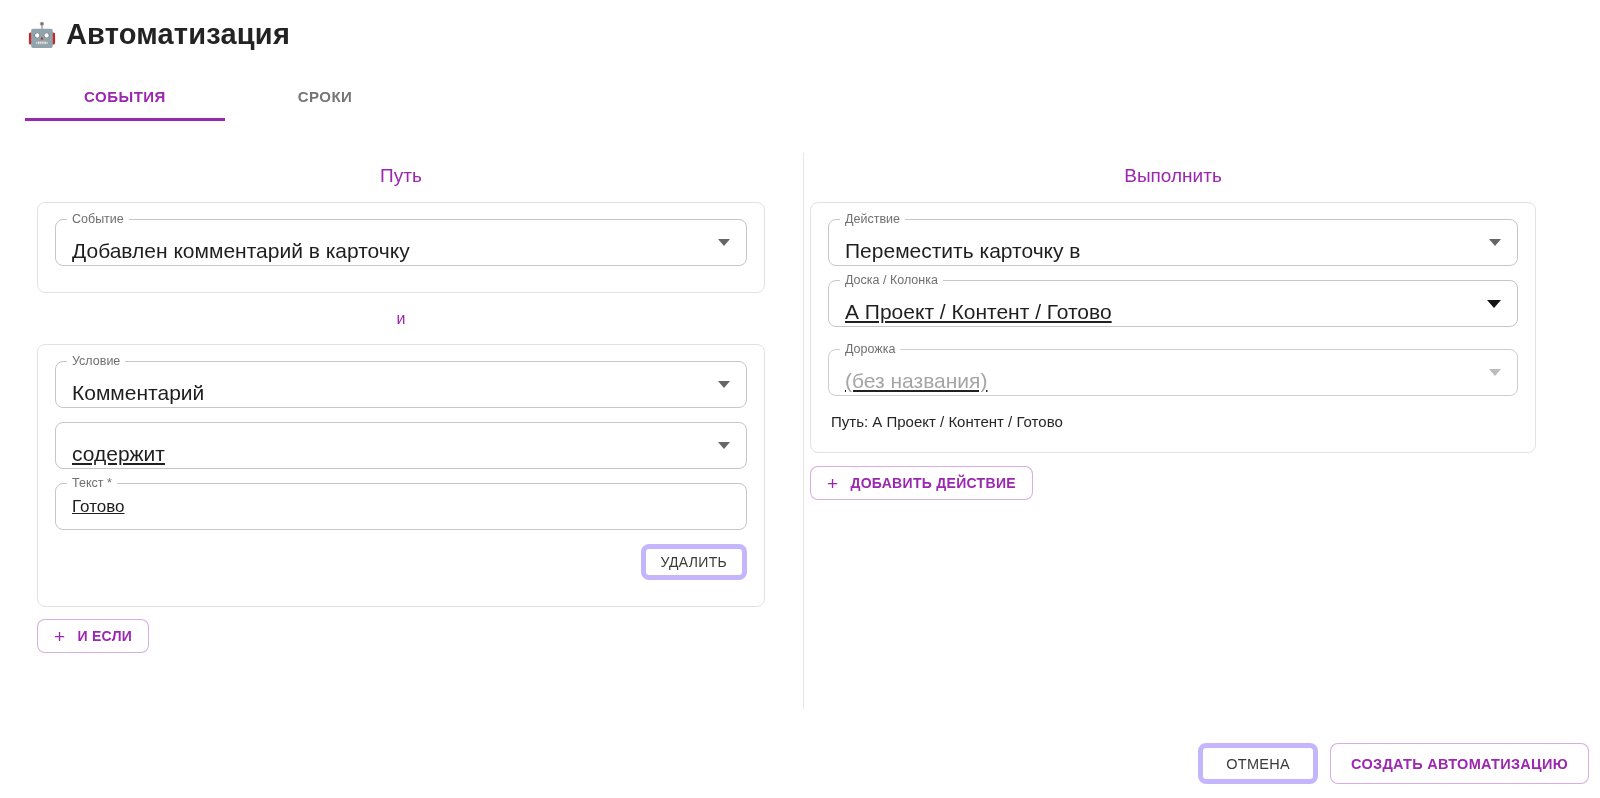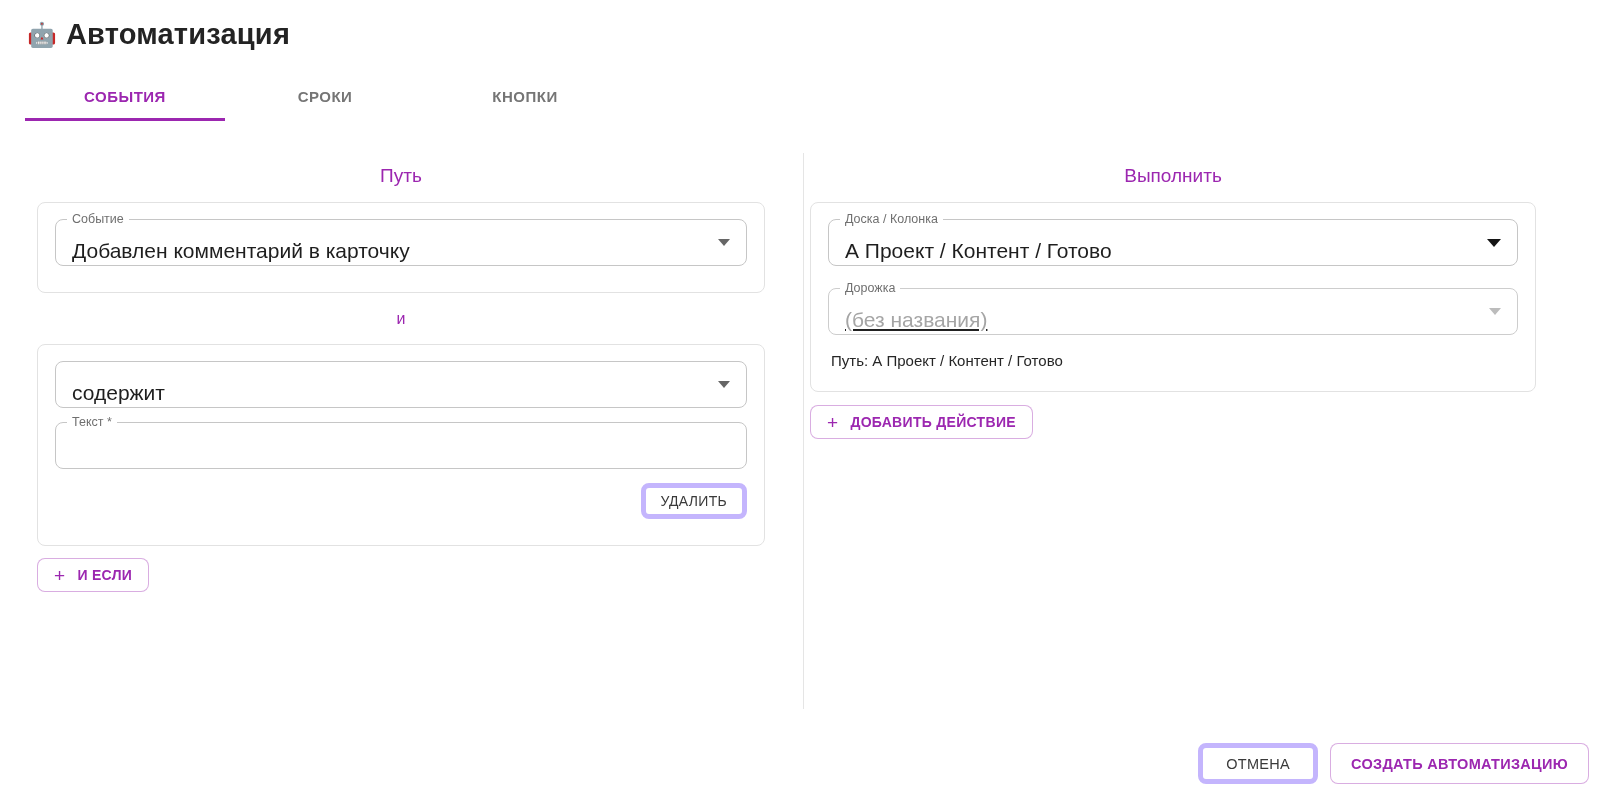--- a/index.html
+++ b/index.html
@@ -110,47 +110,50 @@
   <span class="title">Автоматизация</span>
 </div>
 
 <div class="tabs">
   <div class="tab active">
       <span>СОБЫТИЯ</span>
     </div>
   <div class="tab">
       <span>СРОКИ</span>
     </div>
-  <div class="tab">
-      <span>КНОПКИ</span>
-    </div>
 </div>
 
 <div class="main">
 
   <div class="col-left">
     <div class="col-heading">Путь</div>
 
     <div class="card">
       <div class="field">
         <span class="field-label">Событие</span>
         <span class="field-value">Добавлен комментарий в карточку</span>
         <span class="arrow"></span>
       </div>
     </div>
 
     <div class="connector">и</div>
 
     <div class="card">
       <div class="field">
+        <span class="field-label">Условие</span>
+        <span class="field-value">Комментарий</span>
+        <span class="arrow"></span>
+      </div>
+      <div class="field">
         <span class="field-value">содержит</span>
         <span class="arrow"></span>
       </div>
       <div class="field" style="cursor:text;">
         <span class="field-label">Текст *</span>
+        <input class="text-input" type="text" value="Готово" style="">
       </div>
       <div class="delete-row">
         <button class="btn-neutral">УДАЛИТЬ</button>
       </div>
     </div>
 
     <div class="add-btn-row">
       <button class="btn-purple">
         <span class="plus">+</span>
         <span>И ЕСЛИ</span>
@@ -158,20 +161,25 @@
     </div>
   </div>
 
   <div class="v-divider"></div>
 
   <div class="col-right">
     <div class="col-heading">Выполнить</div>
 
     <div class="card tall">
       <div class="field">
+        <span class="field-label">Действие</span>
+        <span class="field-value">Переместить карточку в</span>
+        <span class="arrow"></span>
+      </div>
+      <div class="field">
         <span class="field-label">Доска / Колонка</span>
         <span class="field-value">А Проект / Контент / Готово</span>
         <span class="arrow dark"></span>
       </div>
       <div class="field gap-lg disabled">
         <span class="field-label">Дорожка</span>
         <span class="field-value">(без названия)</span>
         <span class="arrow"></span>
       </div>
       <div class="path-note">Путь: А Проект / Контент / Готово</div>

